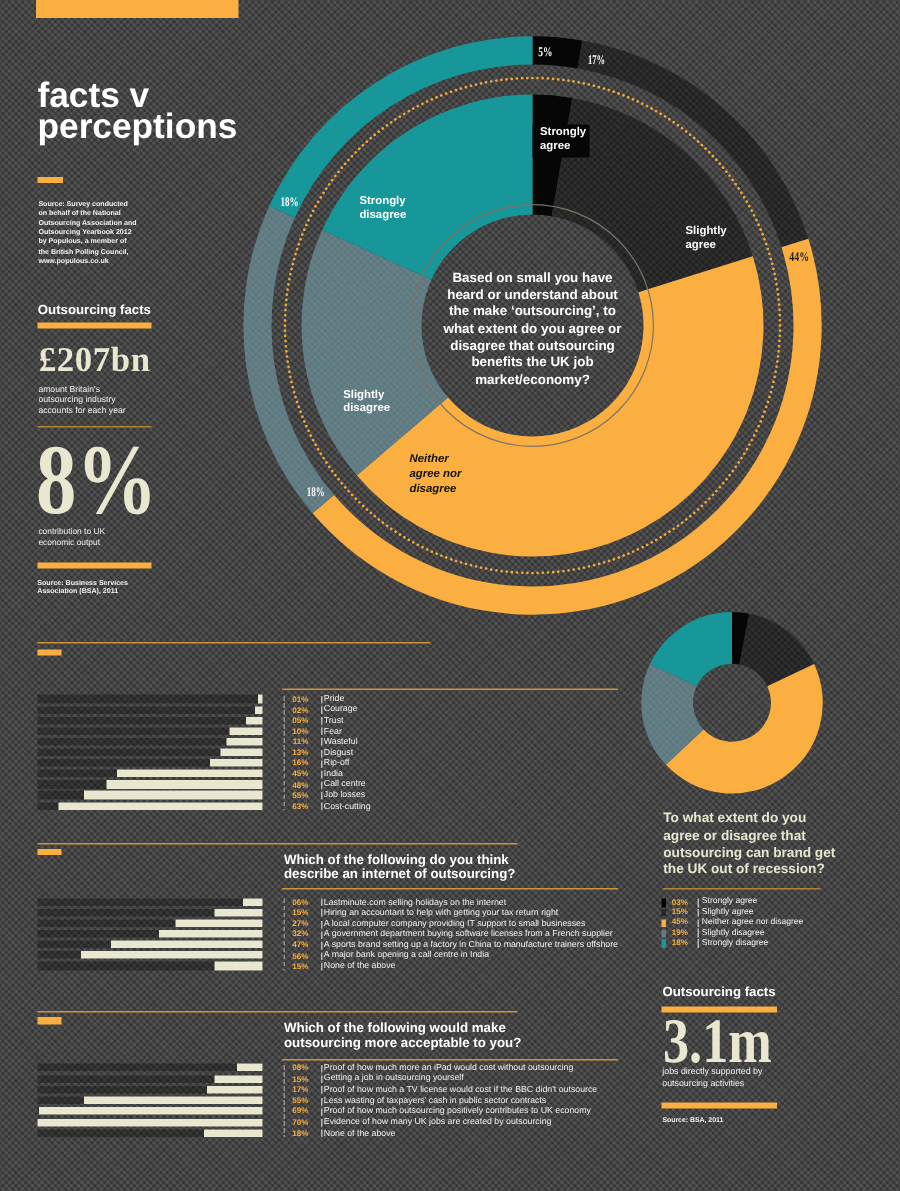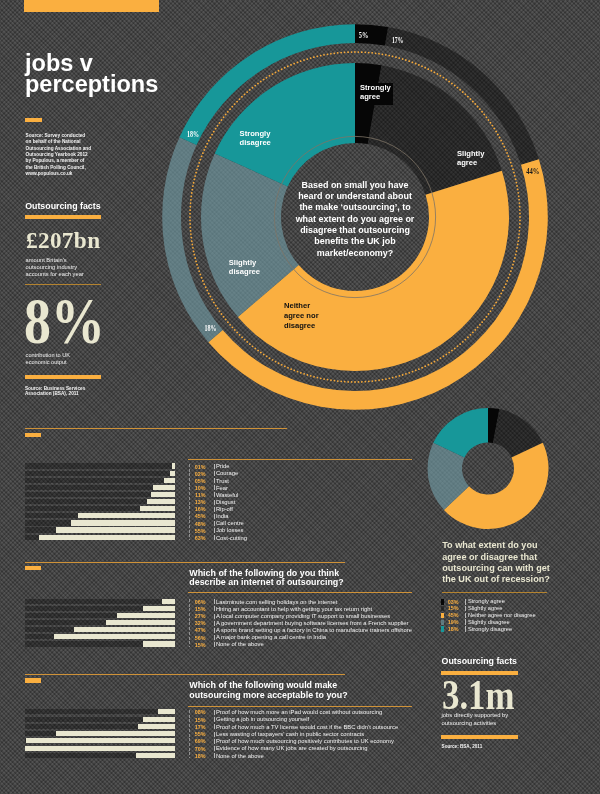--- a/index.html
+++ b/index.html
@@ -57,21 +57,21 @@
   .lg-pct{position:absolute;font-size:5.4px;font-weight:700;color:#faaf40;line-height:1;}
   .lg-sep{position:absolute;width:0.8px;background:#b8b8b8;}
   .lg-lab{position:absolute;font-size:5.7px;font-weight:400;color:#f2f2f2;white-space:nowrap;line-height:1;}
 </style>
 </head>
 <body>
 
 <div id="page">
 
   <div class="abs ob" id="top-bar"></div>
-  <div class="abs ttl" id="t2">jobs v</div>
+  <div class="abs ttl" id="t2">facts v</div>
   <div class="abs ttl" id="t3">perceptions</div>
   <div class="abs ob" id="hdr-dash"></div>
   <div class="abs" id="hdr-source">
 <div>Source: Survey conducted</div>
 <div>on behalf of the National</div>
 <div>Outsourcing Association and</div>
 <div>Outsourcing Yearbook 2012</div>
 <div>by Populous, a member of</div>
 <div>the British Polling Council,</div>
 <div>www.populous.co.uk</div>
@@ -128,21 +128,21 @@
     </div>
   <div class="abs" id="main-wlabels">
       <div class="wlab" style="left: 360px; top: 82.5px; color: rgb(255, 255, 255);">
         <div>Strongly</div>
         <div>agree</div>
       </div>
       <div class="wlab" style="left: 457px; top: 148.5px; color: rgb(255, 255, 255);">
         <div>Slightly</div>
         <div>agree</div>
       </div>
-      <div class="wlab" style="left: 284px; top: 301px; color: rgb(17, 17, 17);">
+      <div class="wlab" style="left: 273px; top: 301px; color: rgb(17, 17, 17); font-style: italic;">
         <div>Neither</div>
         <div>agree nor</div>
         <div>disagree</div>
       </div>
       <div class="wlab" style="left: 228.8px; top: 257.5px; color: rgb(255, 255, 255);">
         <div>Slightly</div>
         <div>disagree</div>
       </div>
       <div class="wlab" style="left: 239.6px; top: 128.5px; color: rgb(255, 255, 255);">
         <div>Strongly</div>
@@ -301,21 +301,21 @@
   <svg class="abs" id="rec-svg" width="160" height="140" style="left:408px;top:398px;">
       <path d="M80 10A60.5 60.5 0 0 1 91.33656953243633 11.071621330914333L84.87191417922884 44.96053148105409A26 26 0 0 0 80 44.5Z" fill="#060606"></path>
       <path d="M91.33656953243633 11.071621330914333A60.5 60.5 0 0 1 134.74203667419417 44.7403528603131L103.5255033641165 59.42973841930811A26 26 0 0 0 84.87191417922884 44.96053148105409Z" fill="rgba(0,0,0,0.40)"></path>
       <path d="M134.74203667419417 44.7403528603131A60.5 60.5 0 0 1 35.89739804100459 111.91509990868565L61.04681568704329 88.2982247541459A26 26 0 0 0 103.5255033641165 59.42973841930811Z" fill="#faaf40"></path>
       <path d="M35.89739804100459 111.91509990868565A60.5 60.5 0 0 1 25.25796332580581 44.74035286031312L56.47449663588348 59.42973841930812A26 26 0 0 0 61.04681568704329 88.2982247541459Z" fill="rgba(112,154,163,0.66)"></path>
       <path d="M25.25796332580581 44.74035286031312A60.5 60.5 0 0 1 79.99999999999999 10L80 44.5A26 26 0 0 0 56.47449663588348 59.42973841930812Z" fill="#179799"></path>
     </svg>
   <div id="rec-title">
       <div>To what extent do you</div>
       <div>agree or disagree that</div>
-      <div>outsourcing can with get</div>
+      <div>outsourcing can brand get</div>
       <div>the UK out of recession?</div>
     </div>
   <div id="rec-rule"></div>
   <div class="abs" id="rec-legend" style="left:0;top:0;">
       <div class="lg-sw" style="left: 441.1px; top: 599.2px; background: rgb(6, 6, 6);"></div>
       <div class="lg-pct" style="left: 447.8px; top: 599.5px;">03%</div>
       <div class="lg-sep" style="left: 465.2px; top: 599px; height: 5.6px;"></div>
       <div class="lg-lab" style="left: 467.9px; top: 599.4px;">Strongly agree</div>
       <div class="lg-sw" style="left: 441.1px; top: 606px; background: rgba(0, 0, 0, 0.4);"></div>
       <div class="lg-pct" style="left: 447.8px; top: 606.3px;">15%</div>

